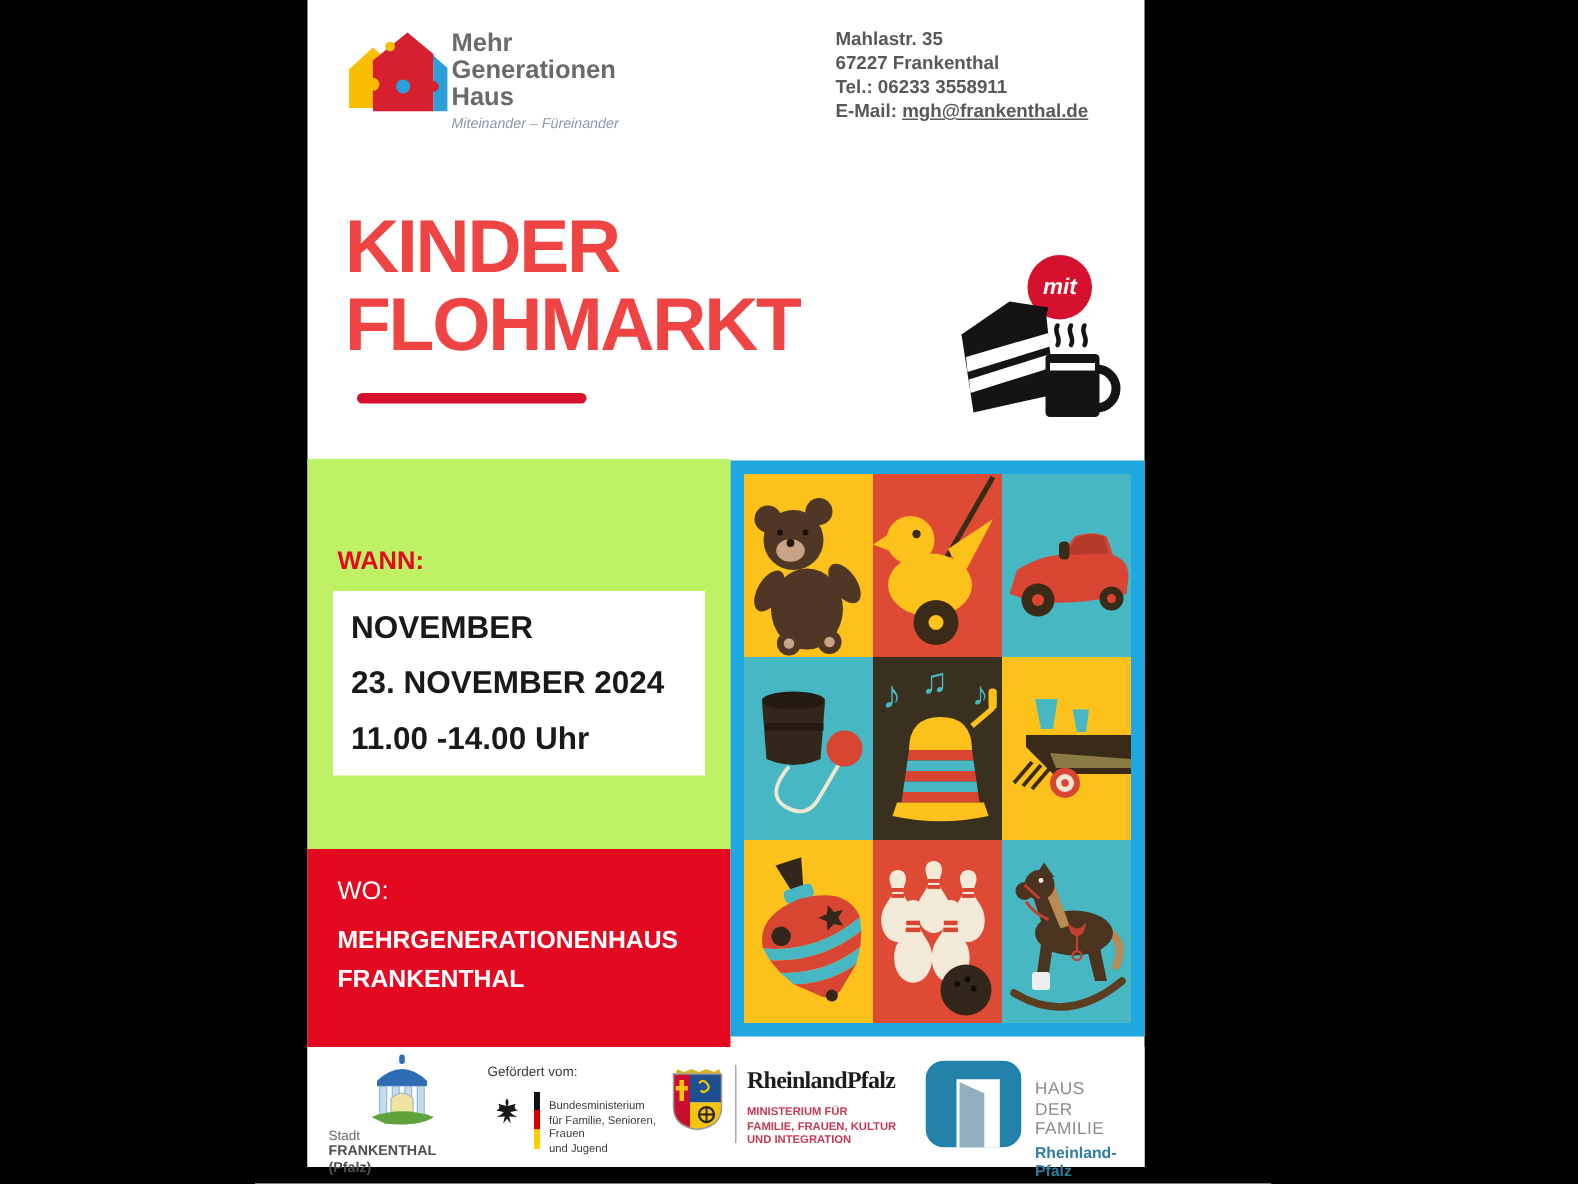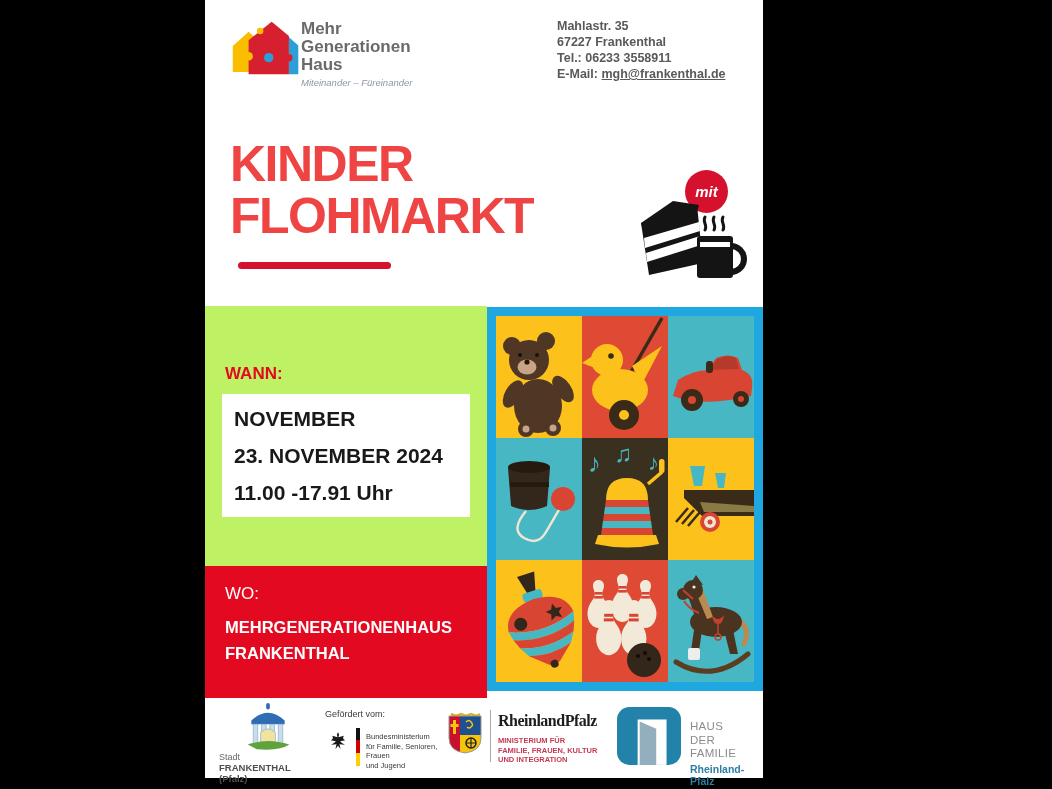--- a/index.html
+++ b/index.html
@@ -101,21 +101,21 @@
         <rect x="67" y="54" width="30" height="5" fill="#ffffff"></rect>
       </svg>
     </div>
   </div>
 
   <div class="abs" style="left: 0px; top: 306px; width: 282px; height: 260px; background-color: #bef264;">
     <div class="abs when-label" style="left:20px;top:58px;">WANN:</div>
     <div class="abs when-card" style="left:17px;top:88px;">
       <div>NOVEMBER</div>
       <div>23. NOVEMBER 2024</div>
-      <div>11.00 -17.91 Uhr</div>
+      <div>11.00 -14.00 Uhr</div>
     </div>
   </div>
 
   <div class="abs" style="left: 0px; top: 566px; width: 282px; height: 132px; background-color: rgb(227, 9, 33);">
     <div class="abs" style="left:20px;top:18px;">
       <div class="where-label">WO:</div>
       <div class="where-line">MEHRGENERATIONENHAUS</div>
       <div class="where-line">FRANKENTHAL</div>
     </div>
   </div>

